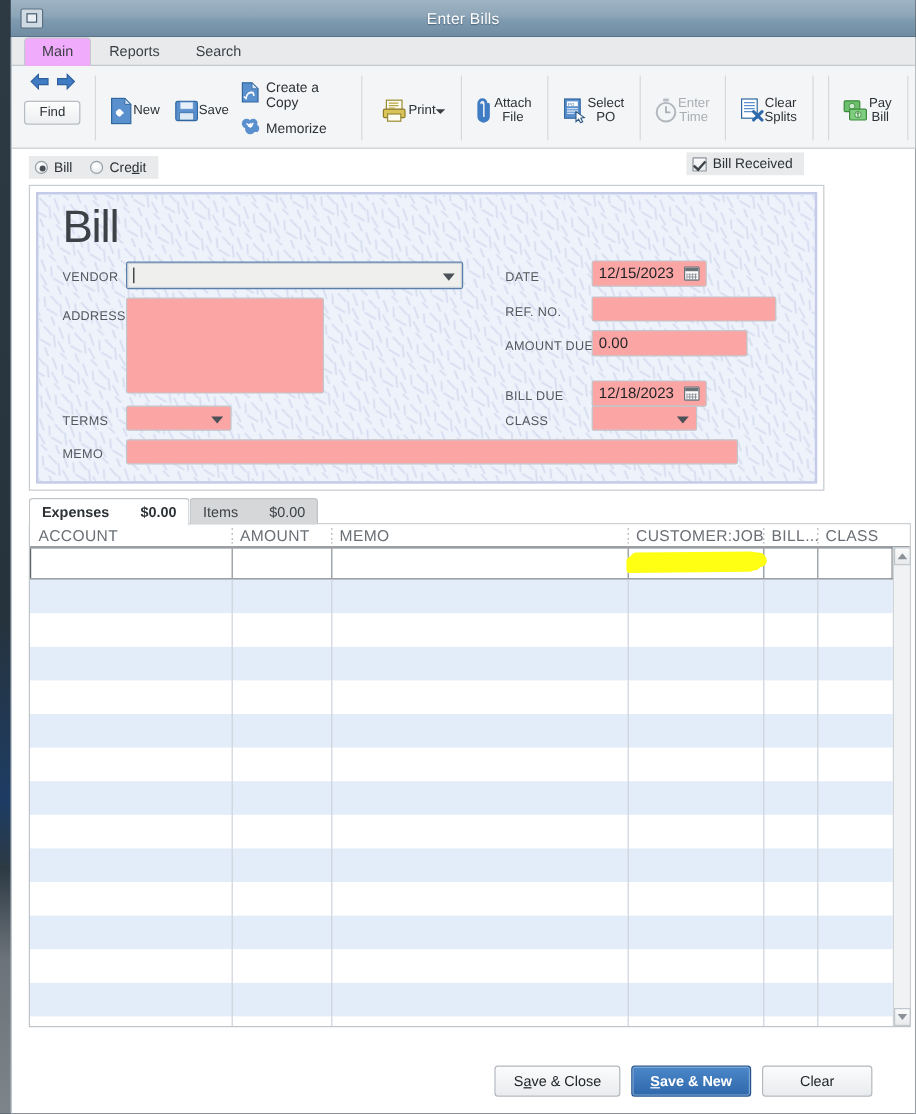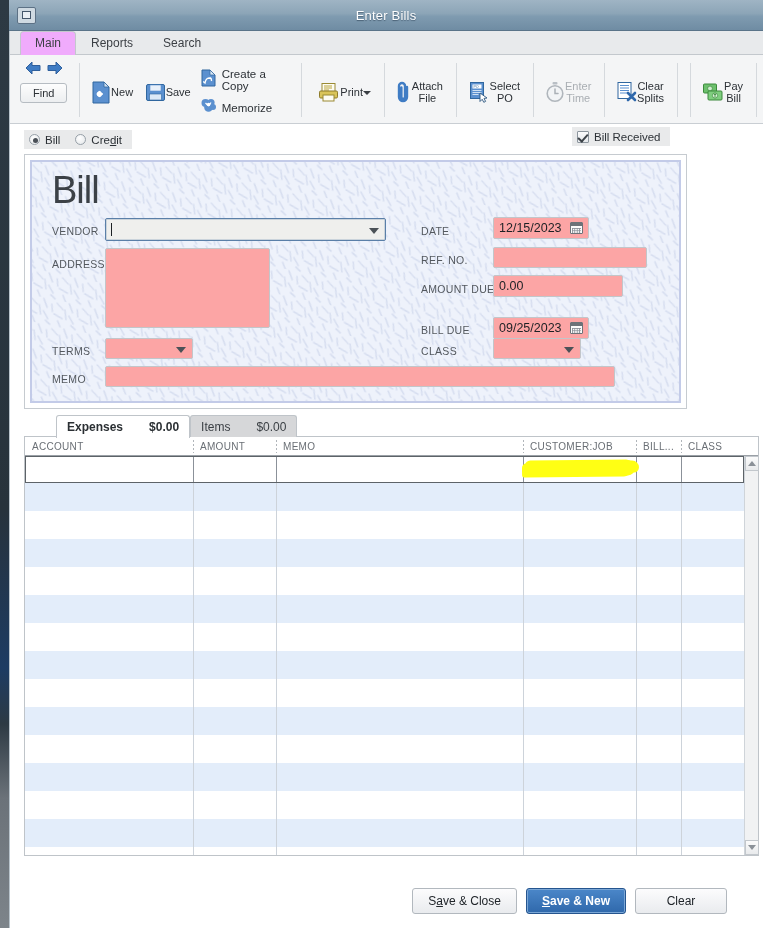--- a/index.html
+++ b/index.html
@@ -193,21 +193,21 @@
     width: 9px; height: 5px;
     background-image:
       linear-gradient(to right, #8a9098 1px, transparent 1px),
       linear-gradient(to bottom, #8a9098 1px, transparent 1px);
     background-size: 2.4px 2.4px;
   }
   
   .sheet {
     position: relative; margin: 6px 0 0 14px; width: 735px;
   }
-  .sheettabs { display: flex; align-items: flex-end; height: 22px; position: relative; z-index: 2; margin-left: 32px; }
+  .sheettabs { display: flex; align-items: flex-end; height: 22px; position: relative; z-index: 2; }
   .stab {
     display: flex; align-items: center; height: 22px;
     padding: 0 10px; font-size: 12px; color: #2b3034;
     border: 1px solid #bfc4c9; border-bottom: none;
     border-top-left-radius: 3px; border-top-right-radius: 3px;
     cursor: pointer;
   }
   .stab.active { background: #ffffff; font-weight: bold; margin-bottom: -1px; height: 23px; }
   .stab.inactive { background: #d6d7d9; color: #3a3f44; }
   .stab .amt { margin-left: 26px; font-weight: bold; }
@@ -217,21 +217,21 @@
     position: relative; width: 735px; height: 420px;
     border: 1px solid #bfc4c9; background: #ffffff;
     margin-top: -1px;
   }
   .gridhead {
     position: relative; height: 19px; background: #ffffff;
     border-bottom: 1px solid #9aa0a6;
   }
   .ghcell {
     position: absolute; top: 0; height: 19px;
-    font-size: 10px; color: #6a6f75; letter-spacing: .3px;
+    font-size: 13px; color: #6a6f75; letter-spacing: .3px;
     display: flex; align-items: center; padding-left: 7px;
     white-space: nowrap;
   }
   .ghdiv {
     position: absolute; top: 3px; height: 13px; width: 1px;
     background: repeating-linear-gradient(to bottom,#b0b5ba 0 2px, transparent 2px 4px);
   }
   .gridrows { position: absolute; top: 19px; left: 0; right: 14px; bottom: 0; overflow: hidden; }
   .grow { position: relative; height: 28px; }
   .grow.alt { background: #e3edfa; }
@@ -543,21 +543,21 @@
           <span></span>
         </div>
 
         <div class="fld-label" style="left:389px; top:121px;">AMOUNT DUE</div>
         <div class="inp" style="left:461px; top:113px; width:130px; height:22px;">
           <span>0.00</span>
         </div>
 
         <div class="fld-label" style="left:389px; top:162px;">BILL DUE</div>
         <div class="inp" style="left:461px; top:155px; width:96px; height:22px;">
-          <span>09/25/2023</span>
+          <span>12/18/2023</span>
           <span class="calico"></span>
         </div>
 
         <div class="fld-label" style="left:389px; top:183px;">CLASS</div>
         <div class="inp" style="left:461px; top:176px; width:88px; height:21px;">
           <span></span>
           <span class="ddarrow"></span>
         </div>
       </div>
     </div>

